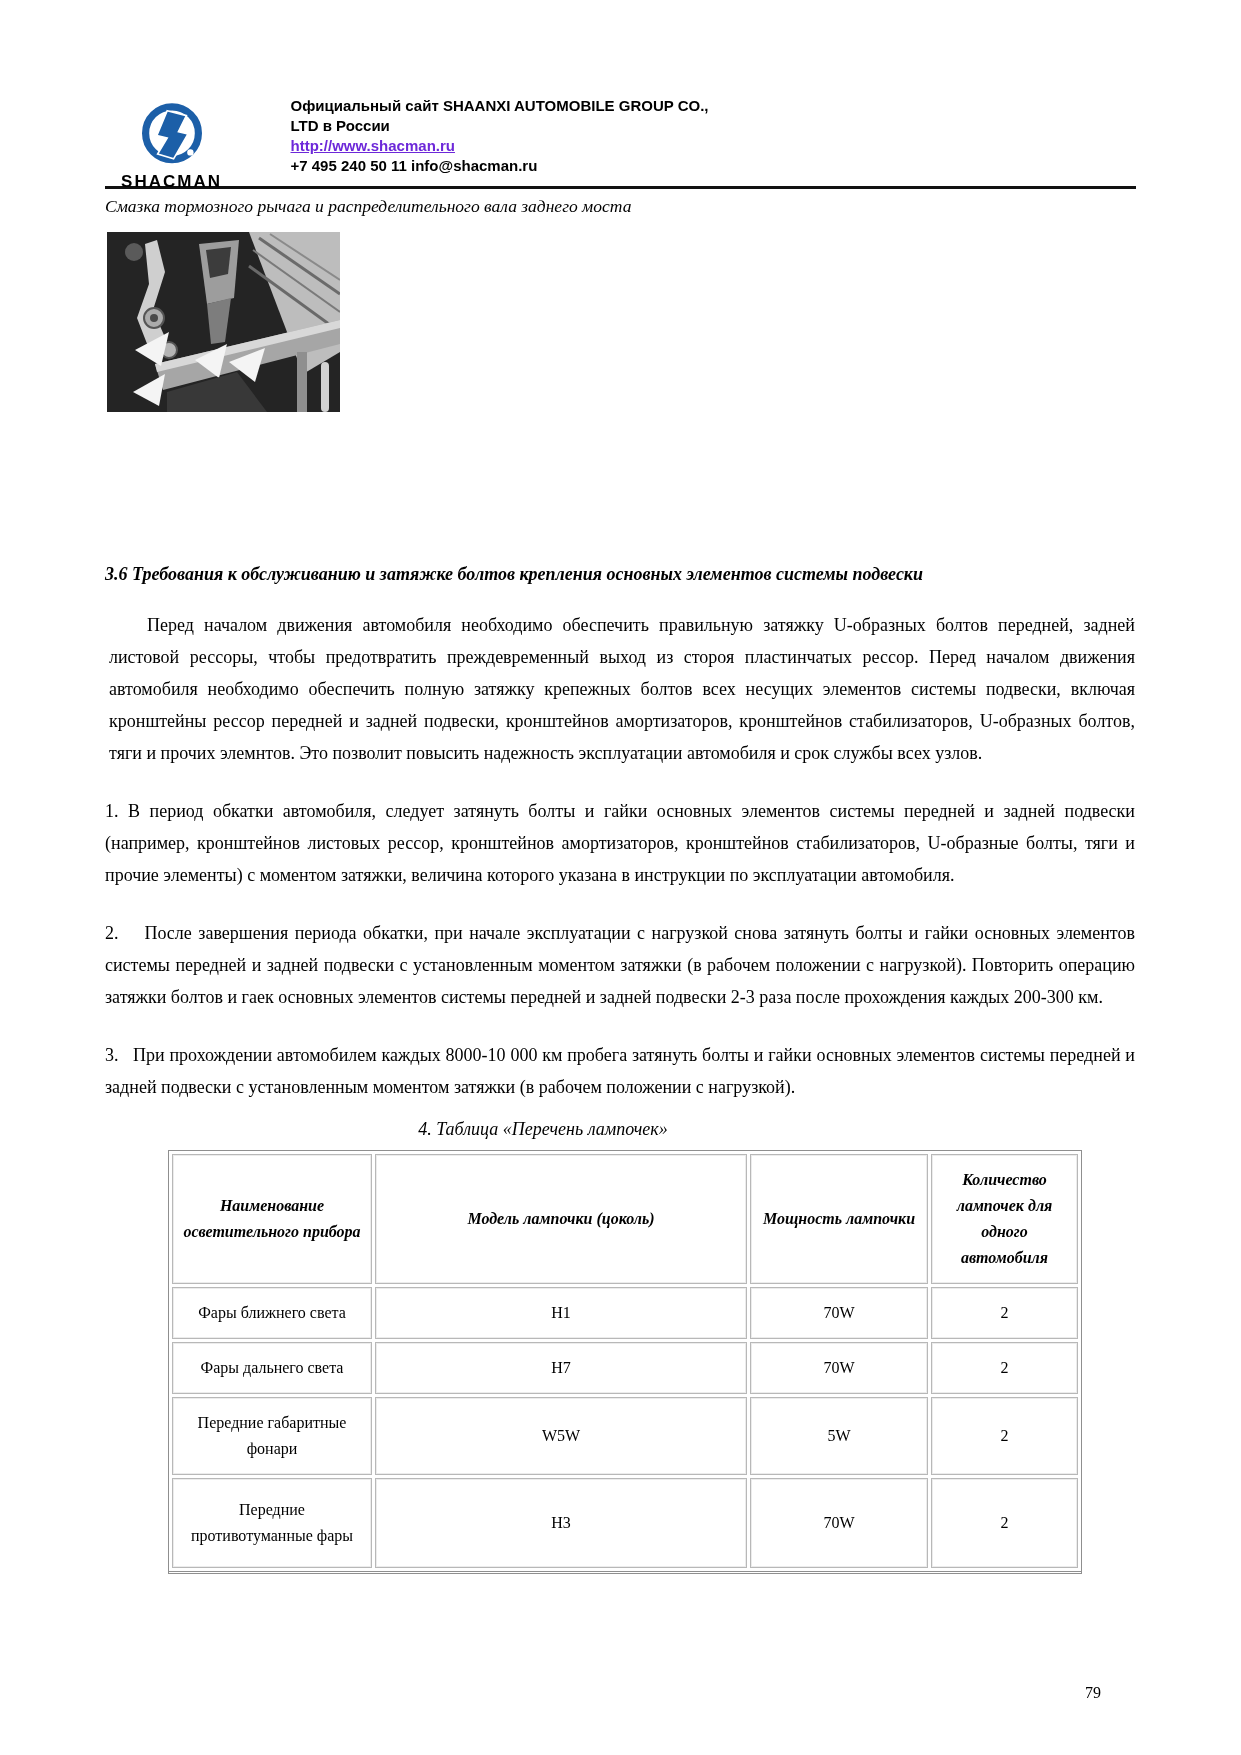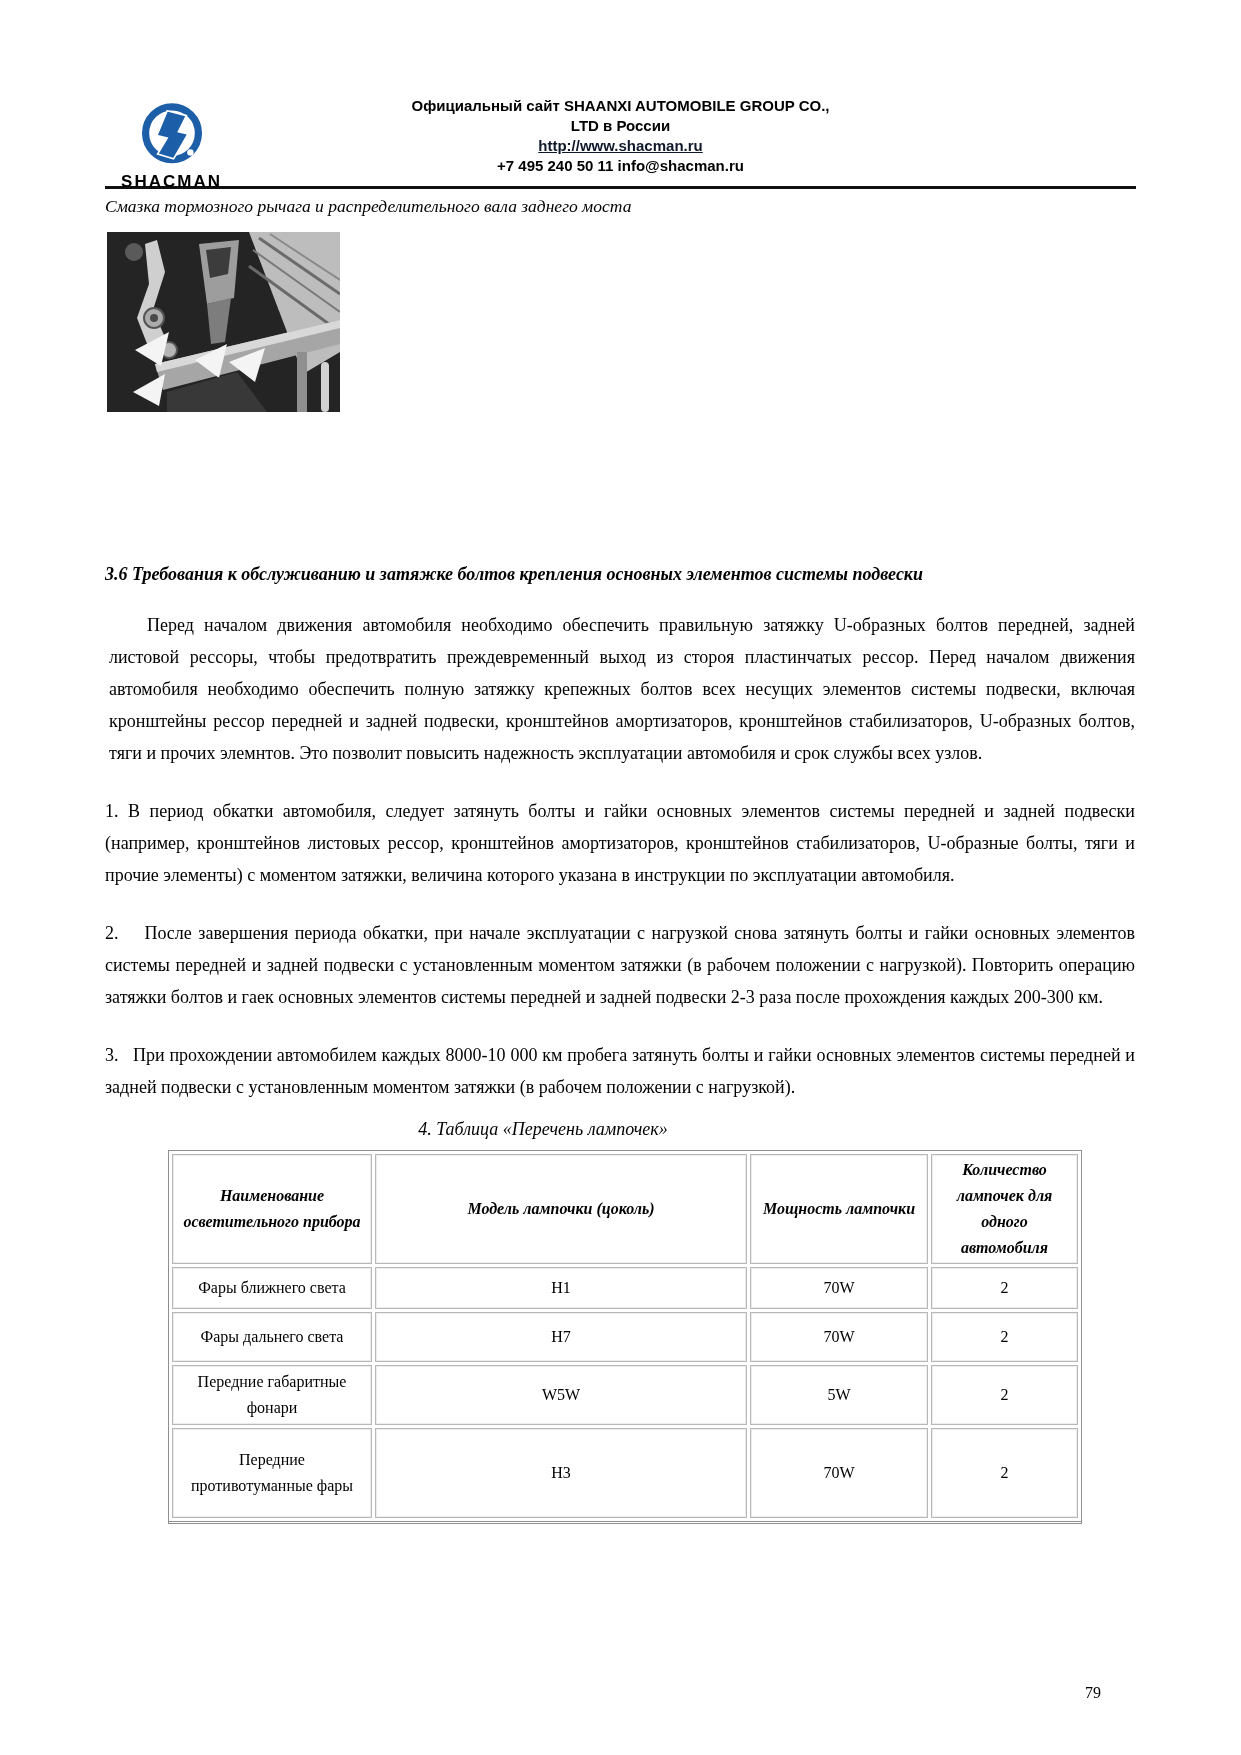--- a/index.html
+++ b/index.html
@@ -8,44 +8,44 @@
     width:1241px;height:1755px;
     margin:0 auto;background:#ffffff;
     font-family:"Liberation Serif", serif;
     color:#000;overflow:hidden;
   }
   
   .header{position:relative;padding-top:96px;}
   .logo-block{position:absolute;left:104px;top:98px;width:135px;text-align:center;}
   .logo-block svg{display:block;margin:0 auto;}
   .brand{font-family:"Liberation Sans",sans-serif;font-weight:bold;font-size:17px;letter-spacing:2px;margin-top:2px;}
-  .header-center{width:660px;margin:0 auto;text-align:center;
+  .header-center{width:660px;margin:0 auto;text-align:left;
     font-family:"Liberation Sans",sans-serif;font-weight:bold;font-size:15px;line-height:20px;}
-  .header-center .link{color:#0f172a;text-decoration:underline;display:inline-block;}
+  .header-center .link{color:#6d28d9;text-decoration:underline;display:inline-block;}
   .divider{margin:10px 105px 0 105px;border-bottom:3px solid #111;}
   
   .caption{margin:7px 105px 0 105px;font-style:italic;font-size:17.5px;}
   .photo{margin:15px 0 0 107px;width:233px;height:180px;display:block;}
   
   .section-heading{margin:152px 105px 0 105px;font-weight:bold;font-style:italic;font-size:18px;}
   .para{margin:24px 106px 0 109px;font-size:18px;line-height:32px;text-align:justify;}
   .para.indent{text-indent:38px;}
   .list-item{margin:26px 106px 0 105px;font-size:18px;line-height:32px;text-align:justify;}
   
   .table-title{margin:16px 260px 0 105px;text-align:center;font-style:italic;font-size:18px;}
   table.lamps{
     margin:10px 0 0 168px;width:903px;
     border-collapse:separate;border-spacing:3px;
     border:1px solid #8f8f8f;border-bottom:3px double #8f8f8f;
     background:#fff;table-layout:fixed;
   }
   table.lamps th,table.lamps td{
     border:1px solid #b8b8b8;outline:1px solid #ececec;outline-offset:-2px;
     text-align:center;vertical-align:middle;background:#fff;
-    font-size:16px;line-height:26px;padding:2px 6px;box-sizing:border-box;
+    font-size:16px;line-height:26px;padding:12px 6px;box-sizing:border-box;
   }
   table.lamps th{font-weight:bold;font-style:italic;height:104px;}
   col.c1{width:200px;}col.c2{width:372px;}col.c3{width:178px;}col.c4{width:147px;}
   td.name{padding:2px 22px;}
   tr.r1 td{height:42px;} tr.r2 td{height:50px;} tr.r3 td{height:60px;} tr.r4 td{height:90px;}
   
   .page-number{position:absolute;left:1085px;top:1684px;font-size:16px;text-align:right;}
 </style>
 </head>
 <body>

